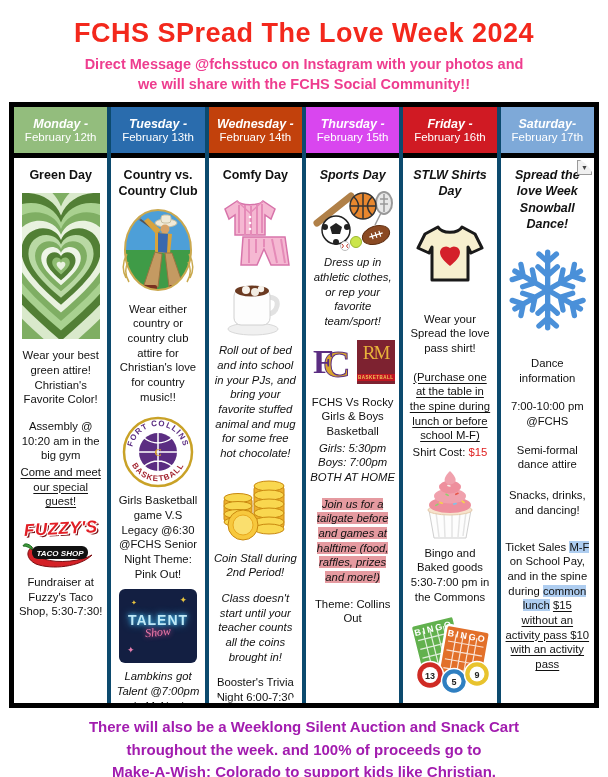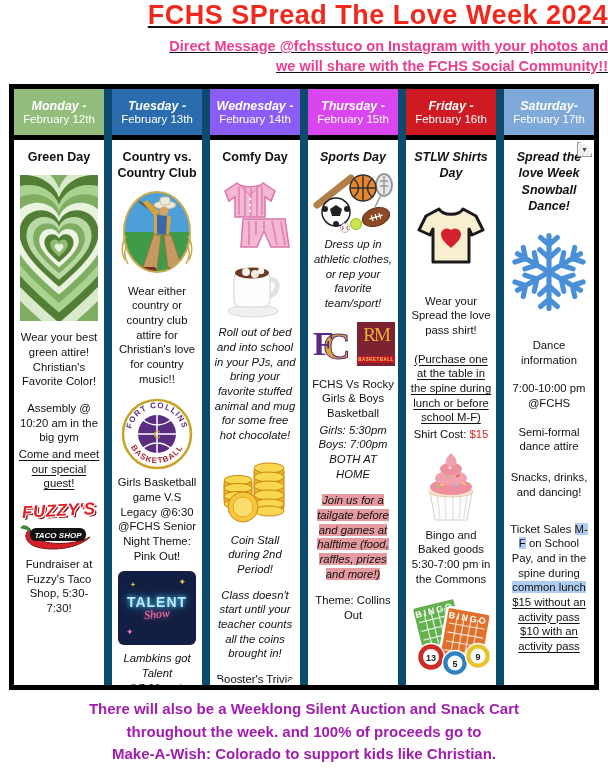--- a/index.html
+++ b/index.html
@@ -1,26 +1,26 @@
 <!DOCTYPE html>
 <html><head>
 <meta charset="utf-8">
 <style>
   html,body{margin:0;padding:0;}
   body{
     width:608px;height:777px;background:#fff;overflow:hidden;
     font-family:"Liberation Sans",sans-serif;color:#111;position:relative;
   }
   
-  .top{ text-align:right; padding-top:0;text-decoration:underline; }
+  .top{ text-align:center; padding-top:18px; }
   .main-title{ font-size:27px; font-weight:bold; color:#f3281c; letter-spacing:.5px; }
   .subtitle{ font-size:14.5px; font-weight:bold; color:#ee3d8f; line-height:1.35; margin-top:6px;}
   
   .cal{ margin:8px 9px 0 9px; border:5px solid #000; display:flex; background:#000;}
-  .col{ flex:1 1 0; min-width:0; background:#fff; display:flex; flex-direction:column; border-right:8px solid #0c4a6e;}
+  .col{ flex:1 1 0; min-width:0; background:#fff; display:flex; flex-direction:column; border-right:4px solid #0c4a6e;}
   .col:last-child{border-right:none;}
   .col-head{ height:46px; display:flex; flex-direction:column; justify-content:center; align-items:center;
     color:#fff; border-bottom:5px solid #000; text-align:center;}
   .dh1{ font-size:12.5px; font-weight:bold; font-style:italic; }
   .dh2{ font-size:11.5px; }
   .col-body{ height:545px; background:#fff; position:relative; padding:0 3px; overflow:hidden; text-align:center;border-radius:24px;}
   .day-title{ font-size:12.5px; font-weight:bold; margin-top:9px; line-height:1.3;}
   .it{ font-style:italic; }
   .txt{ font-size:11.3px; line-height:1.3; margin:9px 1px 0;}
   .pre{ white-space:pre-line; }
@@ -176,21 +176,21 @@
         <span class="t-star s2">✦</span>
         <span class="t-star s3">✦</span>
         <span class="talent-neon">TALENT</span>
         <span class="talent-script">Show</span>
       </div>
       <div class="txt it" style="margin-top:6px">Lambkins got Talent @7:00pm in McNeal auditorium</div>
     </div>
   </div>
 
   <div class="col">
-    <div class="col-head" style="background:#8b5cf6">
+    <div class="col-head" style="background:#c2410c">
       <span class="dh1">Wednesday -</span>
       <span class="dh2">February 14th</span>
     </div>
     <div class="col-body">
       <div class="day-title">Comfy Day</div>
       <div class="img" style="margin-top:10px">
         <svg width="76" height="78" viewBox="0 0 76 78">
           <g stroke="#d774aa" stroke-width="1.5">
             <path d="M20 8 L8 16 L12 26 L18 22 L18 42 L48 42 L48 22 L54 26 L58 16 L46 8 C42 13 24 13 20 8 Z" fill="#f5b8d2"></path>
             <path d="M22 12 V40 M28 12 V42 M34 13 V42 M40 12 V42 M45 11 V40" stroke="#e58bb8" stroke-width="2" fill="none"></path>

